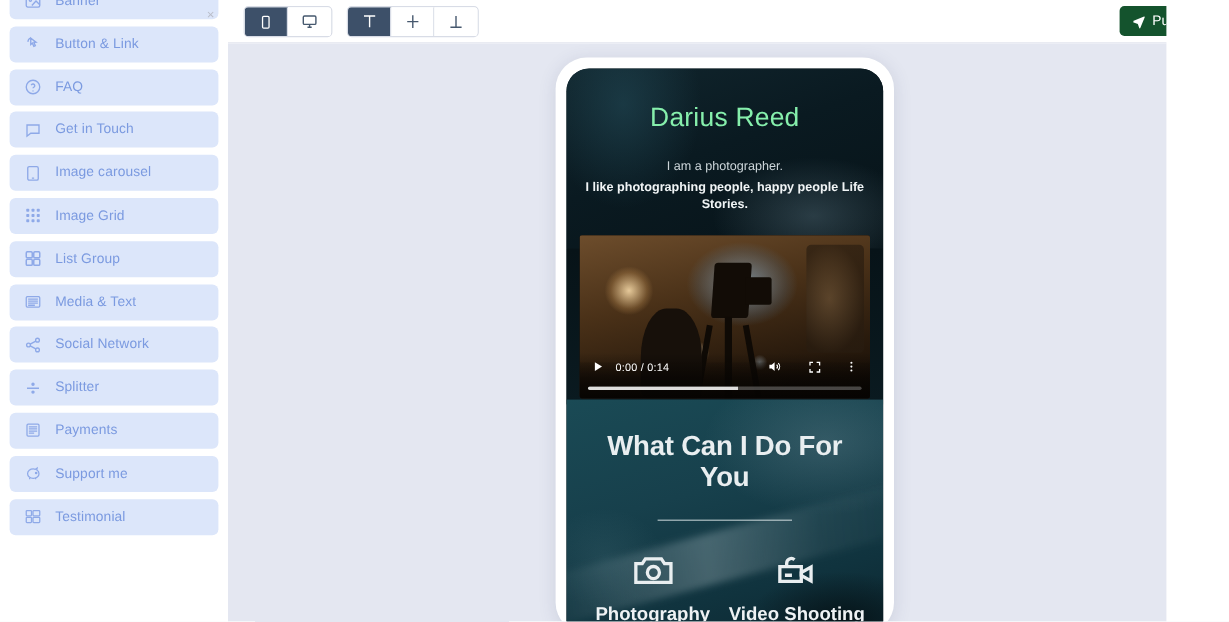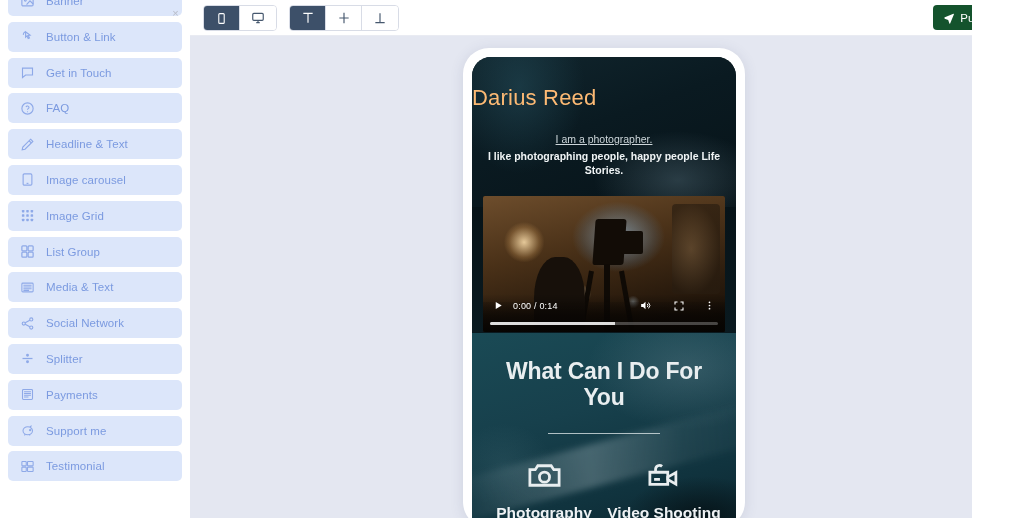--- a/index.html
+++ b/index.html
@@ -227,32 +227,32 @@
 
   #screen-content {
     position: relative;
     z-index: 2;
     width: 100%;
     height: 100%;
   }
 
   
   #hero-name {
-    color: #fdba74;
+    text-align: center;
+    color: #86efac;
     font-size: 22px;
     font-weight: 400;
     padding-top: 28px;
     letter-spacing: 0.2px;
   }
   #hero-sub {
     text-align: center;
     color: #cdd6da;
     font-size: 10.5px;
     margin-top: 22px;
-    text-decoration: underline;
   }
   #hero-tagline {
     text-align: center;
     color: #f0f4f5;
     font-size: 10.5px;
     font-weight: bold;
     line-height: 1.32;
     margin-top: 5px;
     padding: 0 11px;
   }
@@ -470,46 +470,37 @@
               <path d="M9 4.5v8.5l2.2-2 1.9 4.3 2-0.9-1.9-4.2 2.9-0.3z"></path>
               <path d="M5.5 9.5a4 4 0 0 1 3.3-4.9"></path>
             </svg>
         </span>
         <span class="si-label">Button &amp; Link</span>
       </div>
 
       <div class="side-item">
         <span class="si-icon">
           <svg width="15" height="15" viewBox="0 0 24 24" fill="none" stroke="currentColor" stroke-width="1.8">
-              <path d="M4 5h16v11H9l-5 4z"></path>
-            </svg>
-        </span>
-        <span class="si-label">Get in Touch</span>
-      </div>
-
-      <div class="side-item">
-        <span class="si-icon">
-          <svg width="15" height="15" viewBox="0 0 24 24" fill="none" stroke="currentColor" stroke-width="1.8">
               <circle cx="12" cy="12" r="9"></circle>
               <path d="M9.6 9.5a2.5 2.5 0 0 1 4.8.9c0 1.7-2.4 2-2.4 3.4"></path>
               <circle cx="12" cy="17.2" r="0.9" fill="currentColor" stroke="none"></circle>
             </svg>
         </span>
         <span class="si-label">FAQ</span>
       </div>
 
       <div class="side-item">
         <span class="si-icon">
           <svg width="15" height="15" viewBox="0 0 24 24" fill="none" stroke="currentColor" stroke-width="1.8">
-              <path d="M17 3.5l3.5 3.5L8 19.5 3.5 20.5 4.5 16z"></path>
-              <path d="M14.5 6l3.5 3.5"></path>
-            </svg>
-        </span>
-        <span class="si-label">Headline &amp; Text</span>
-      </div>
+              <path d="M4 5h16v11H9l-5 4z"></path>
+            </svg>
+        </span>
+        <span class="si-label">Get in Touch</span>
+      </div>
+
 
       <div class="side-item">
         <span class="si-icon">
           <svg width="15" height="15" viewBox="0 0 24 24" fill="none" stroke="currentColor" stroke-width="1.8">
               <rect x="5" y="3" width="14" height="18" rx="2"></rect>
               <path d="M10.5 18.2h3"></path>
             </svg>
         </span>
         <span class="si-label">Image carousel</span>
       </div>

